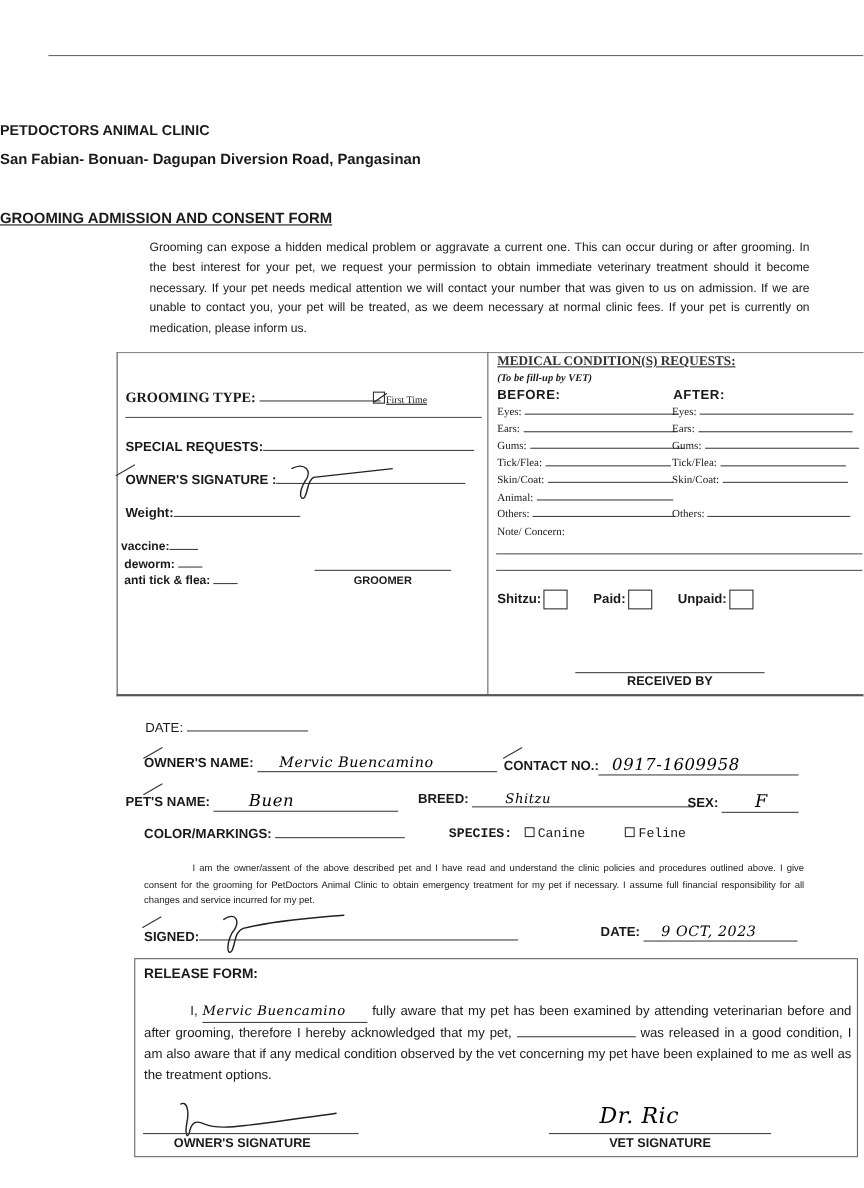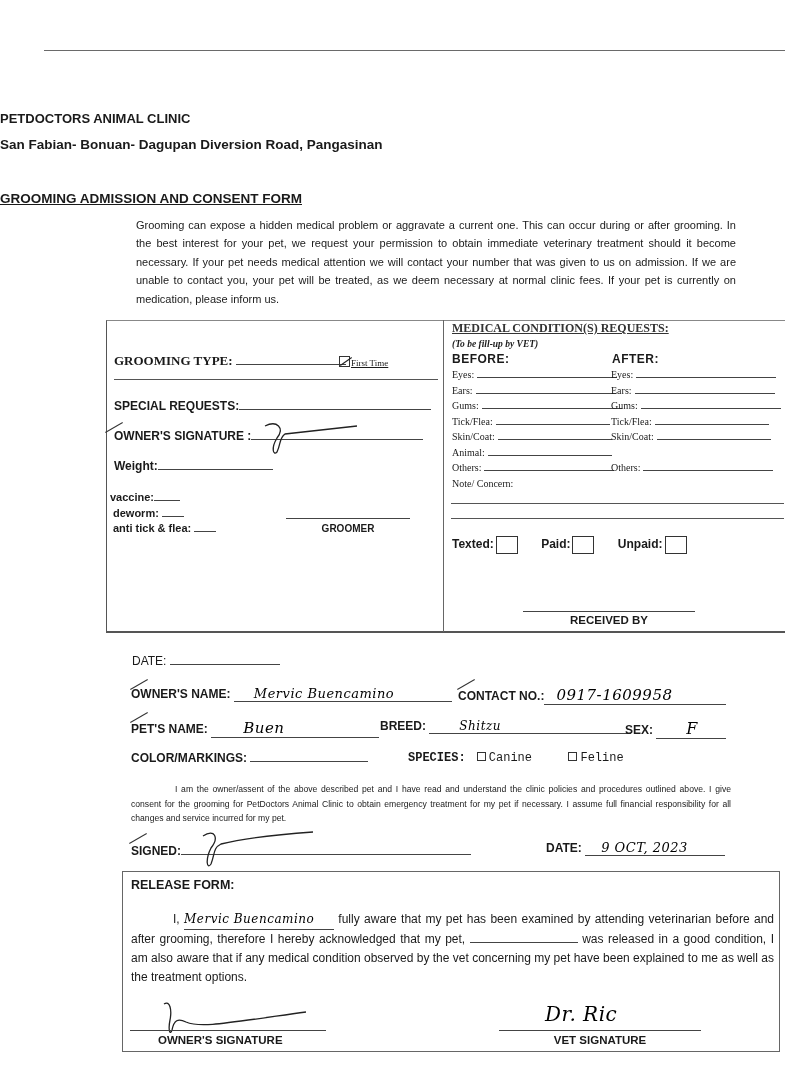--- a/index.html
+++ b/index.html
@@ -49,21 +49,21 @@
   .status-row { left: 452px; top: 536px; font-size: 12px; font-weight: bold; }
   .status-row .item { display: inline-block; margin-right: 20px; }
   .sq { display: inline-block; width: 20px; height: 16px; border: 1px solid #333; vertical-align: middle; margin-left: 2px; }
   .recv-line { left: 523px; top: 611px; width: 172px; border-top: 1px solid #444; }
   .recv-lbl { left: 523px; top: 614px; width: 172px; text-align: center; font-size: 11.5px; font-weight: bold; }
   .row-lbl { font-size: 12px; font-weight: bold; }
   .hand { font-family: "DejaVu Serif", serif; font-style: italic; font-weight: normal; color: #000000; letter-spacing: 0.5px; }
   .date1 { left: 132px; top: 654px; font-size: 12px; }
   .owner-name { left: 131px; top: 686px; }
   .contact { left: 458px; top: 686px; }
-  .pet-name { left: 131px; top: 719px; }
+  .pet-name { left: 114px; top: 719px; }
   .breed { left: 380px; top: 719px; }
   .sex { left: 625px; top: 719px; }
   .color { left: 131px; top: 751px; }
   .species { left: 408px; top: 751px; font-size: 12px; font-family: Liberation Mono, monospace; }
   .cb { display: inline-block; width: 7px; height: 7px; border: 1px solid #333; margin: 0 3px 0 4px; }
   .consent { left: 131px; top: 782px; width: 600px; font-size: 8.6px; line-height: 14.5px; text-align: justify; }
   .consent .indent { display: inline-block; width: 44px; }
   .signed { left: 131px; top: 840px; }
   .date2 { left: 546px; top: 840px; }
   .box-rel { left: 122px; top: 871px; width: 656px; height: 179px; border: 1.5px solid #666; }
@@ -147,21 +147,21 @@
     <div class="abs med-row serif" style="left: 452px; top: 446.5px;"><span>Animal:</span><span class="uline" style="width: 124.4px; margin-left: 3px;"></span></div>
     <div class="abs med-row serif" style="left: 452px; top: 462px;"><span>Others:</span><span class="uline" style="width: 129.6px; margin-left: 3px;"></span></div>
     <div class="abs med-row serif" style="left: 611px; top: 462px;"><span>Others:</span><span class="uline" style="width: 129.6px; margin-left: 3px;"></span></div>
   </div>
 
 <div class="abs note serif">Note/ Concern:</div>
 <div class="abs note-line1"></div>
 <div class="abs note-line2"></div>
 
 <div class="abs status-row">
-  <span class="item"><span>Texted:</span><span class="sq"></span></span>
+  <span class="item"><span>Shitzu:</span><span class="sq"></span></span>
   <span class="item"><span>Paid:</span><span class="sq"></span></span>
   <span class="item"><span>Unpaid:</span><span class="sq"></span></span>
 </div>
 <div class="abs recv-line"></div>
 <div class="abs recv-lbl">RECEIVED BY</div>
 
 <div class="abs date1">
   <span>DATE:</span>
   <span class="uline" style="width:110px;"></span>
 </div>

